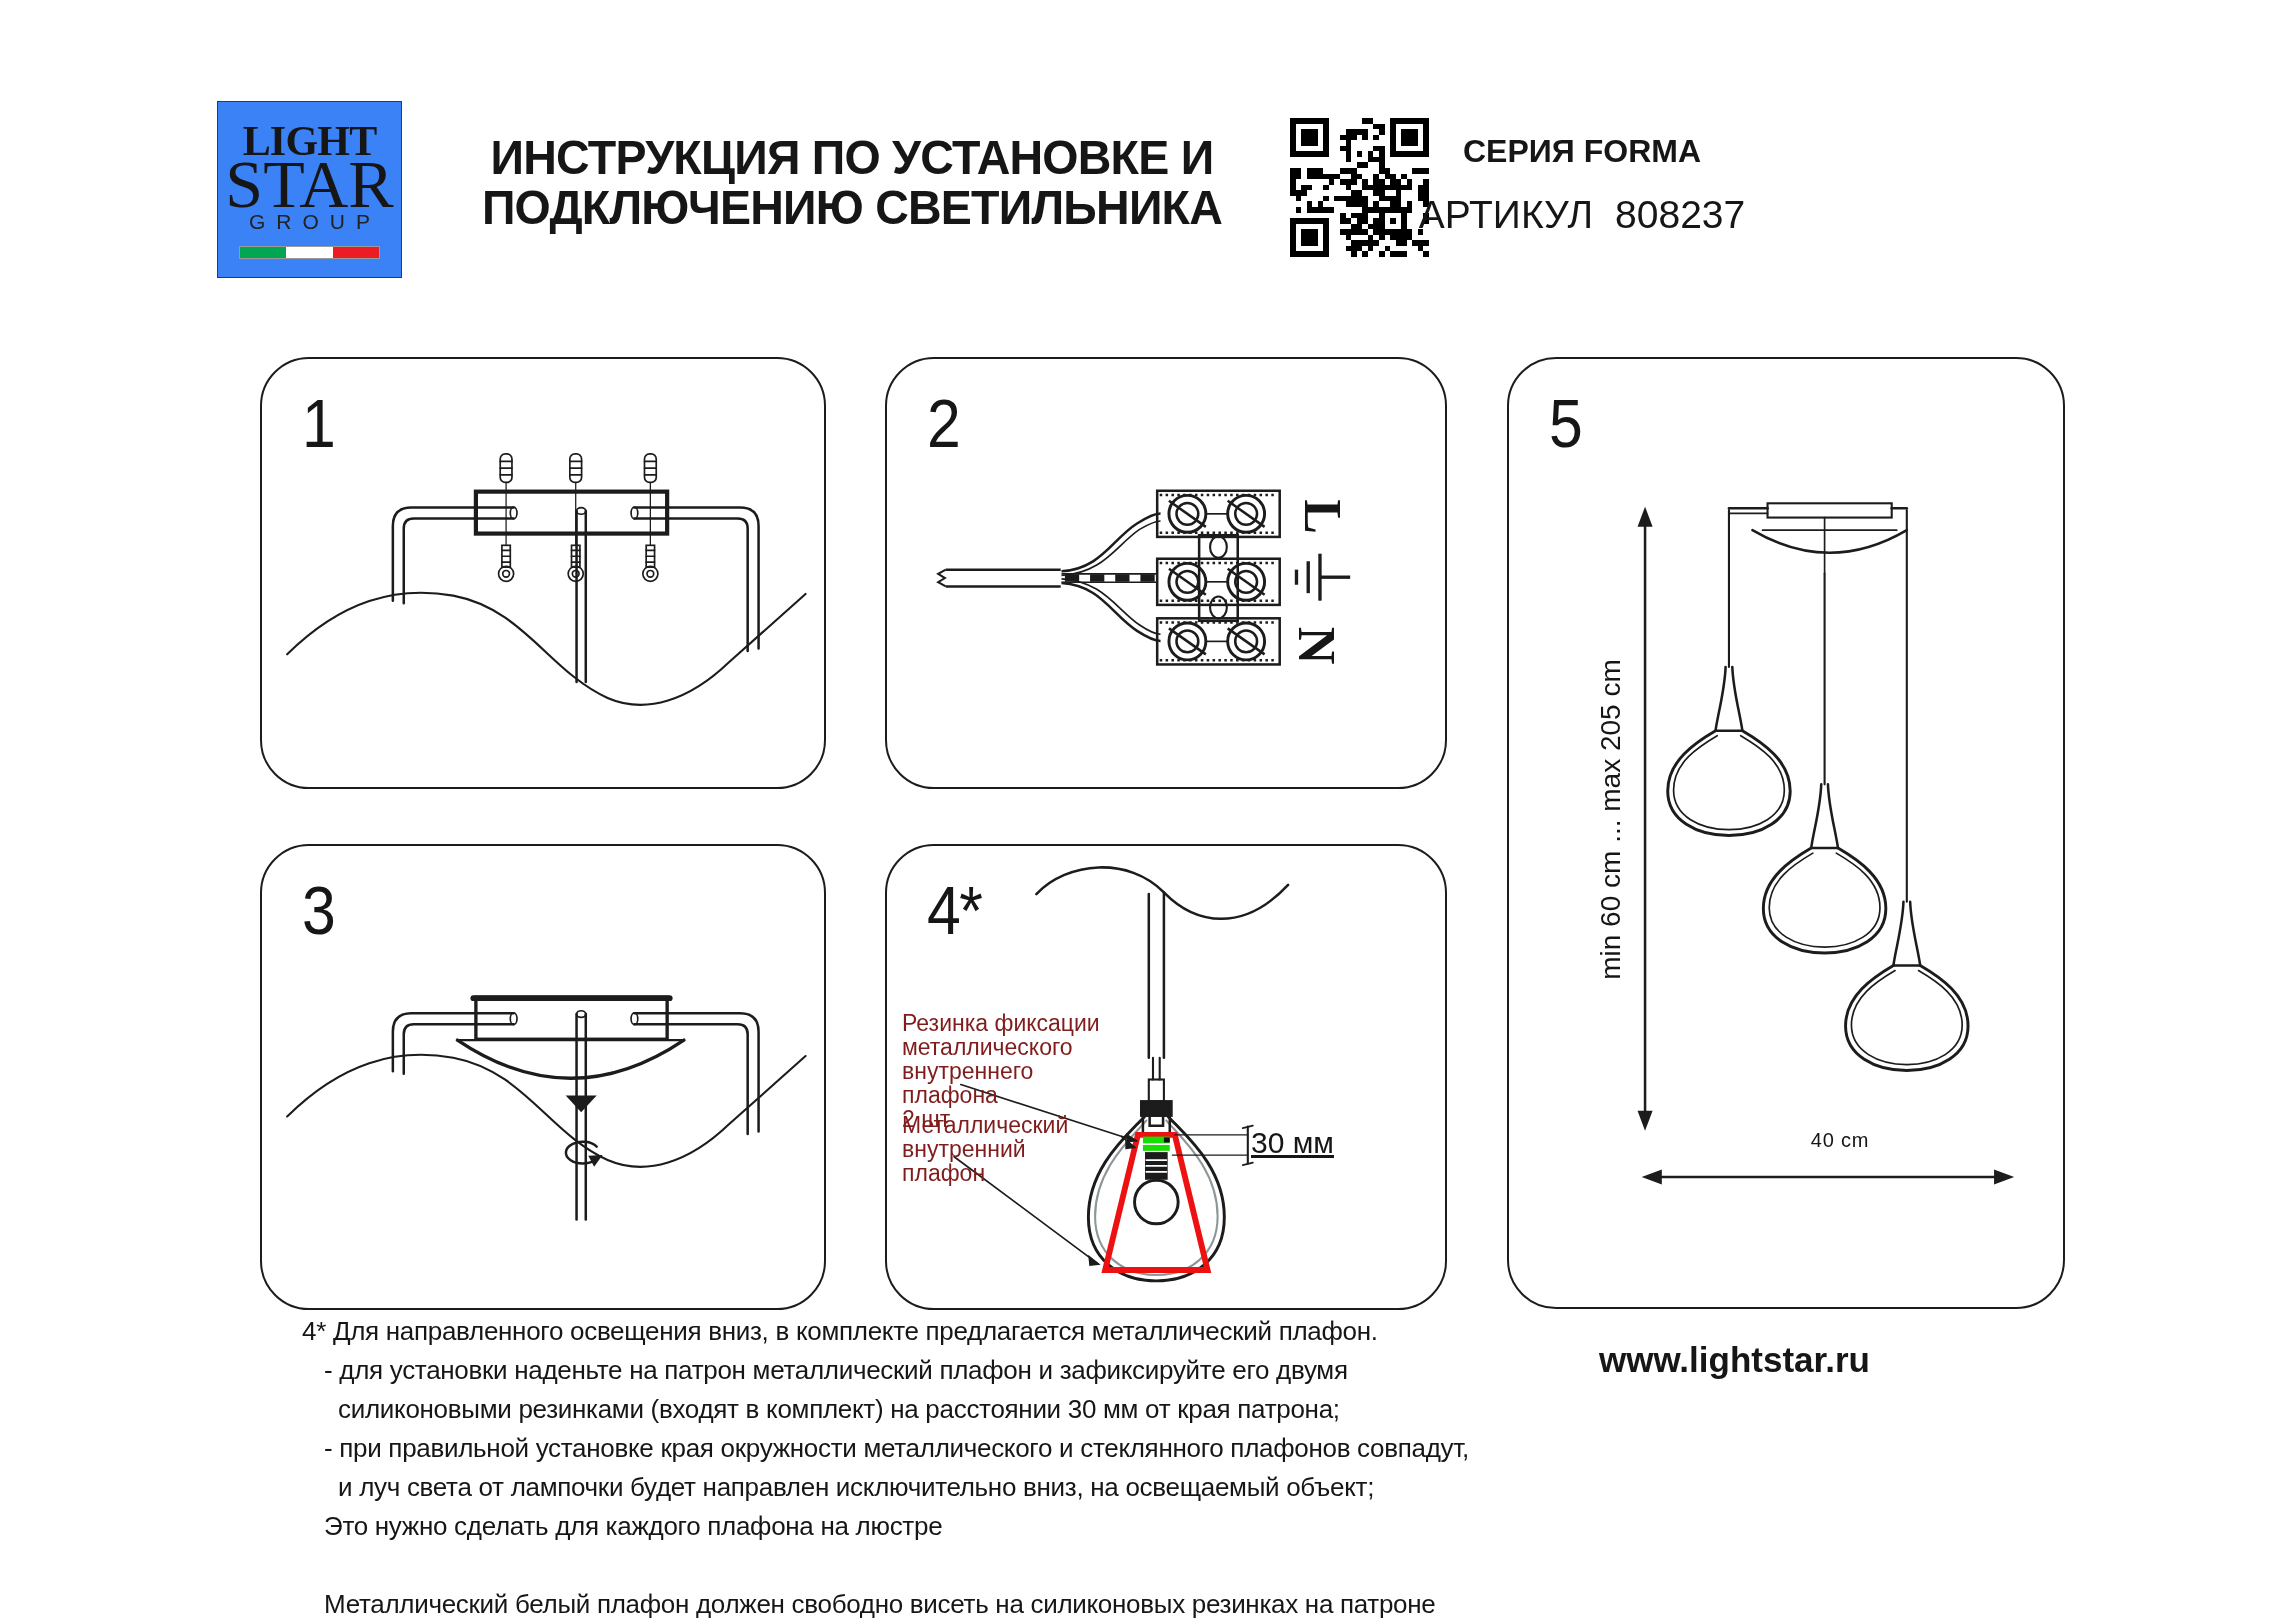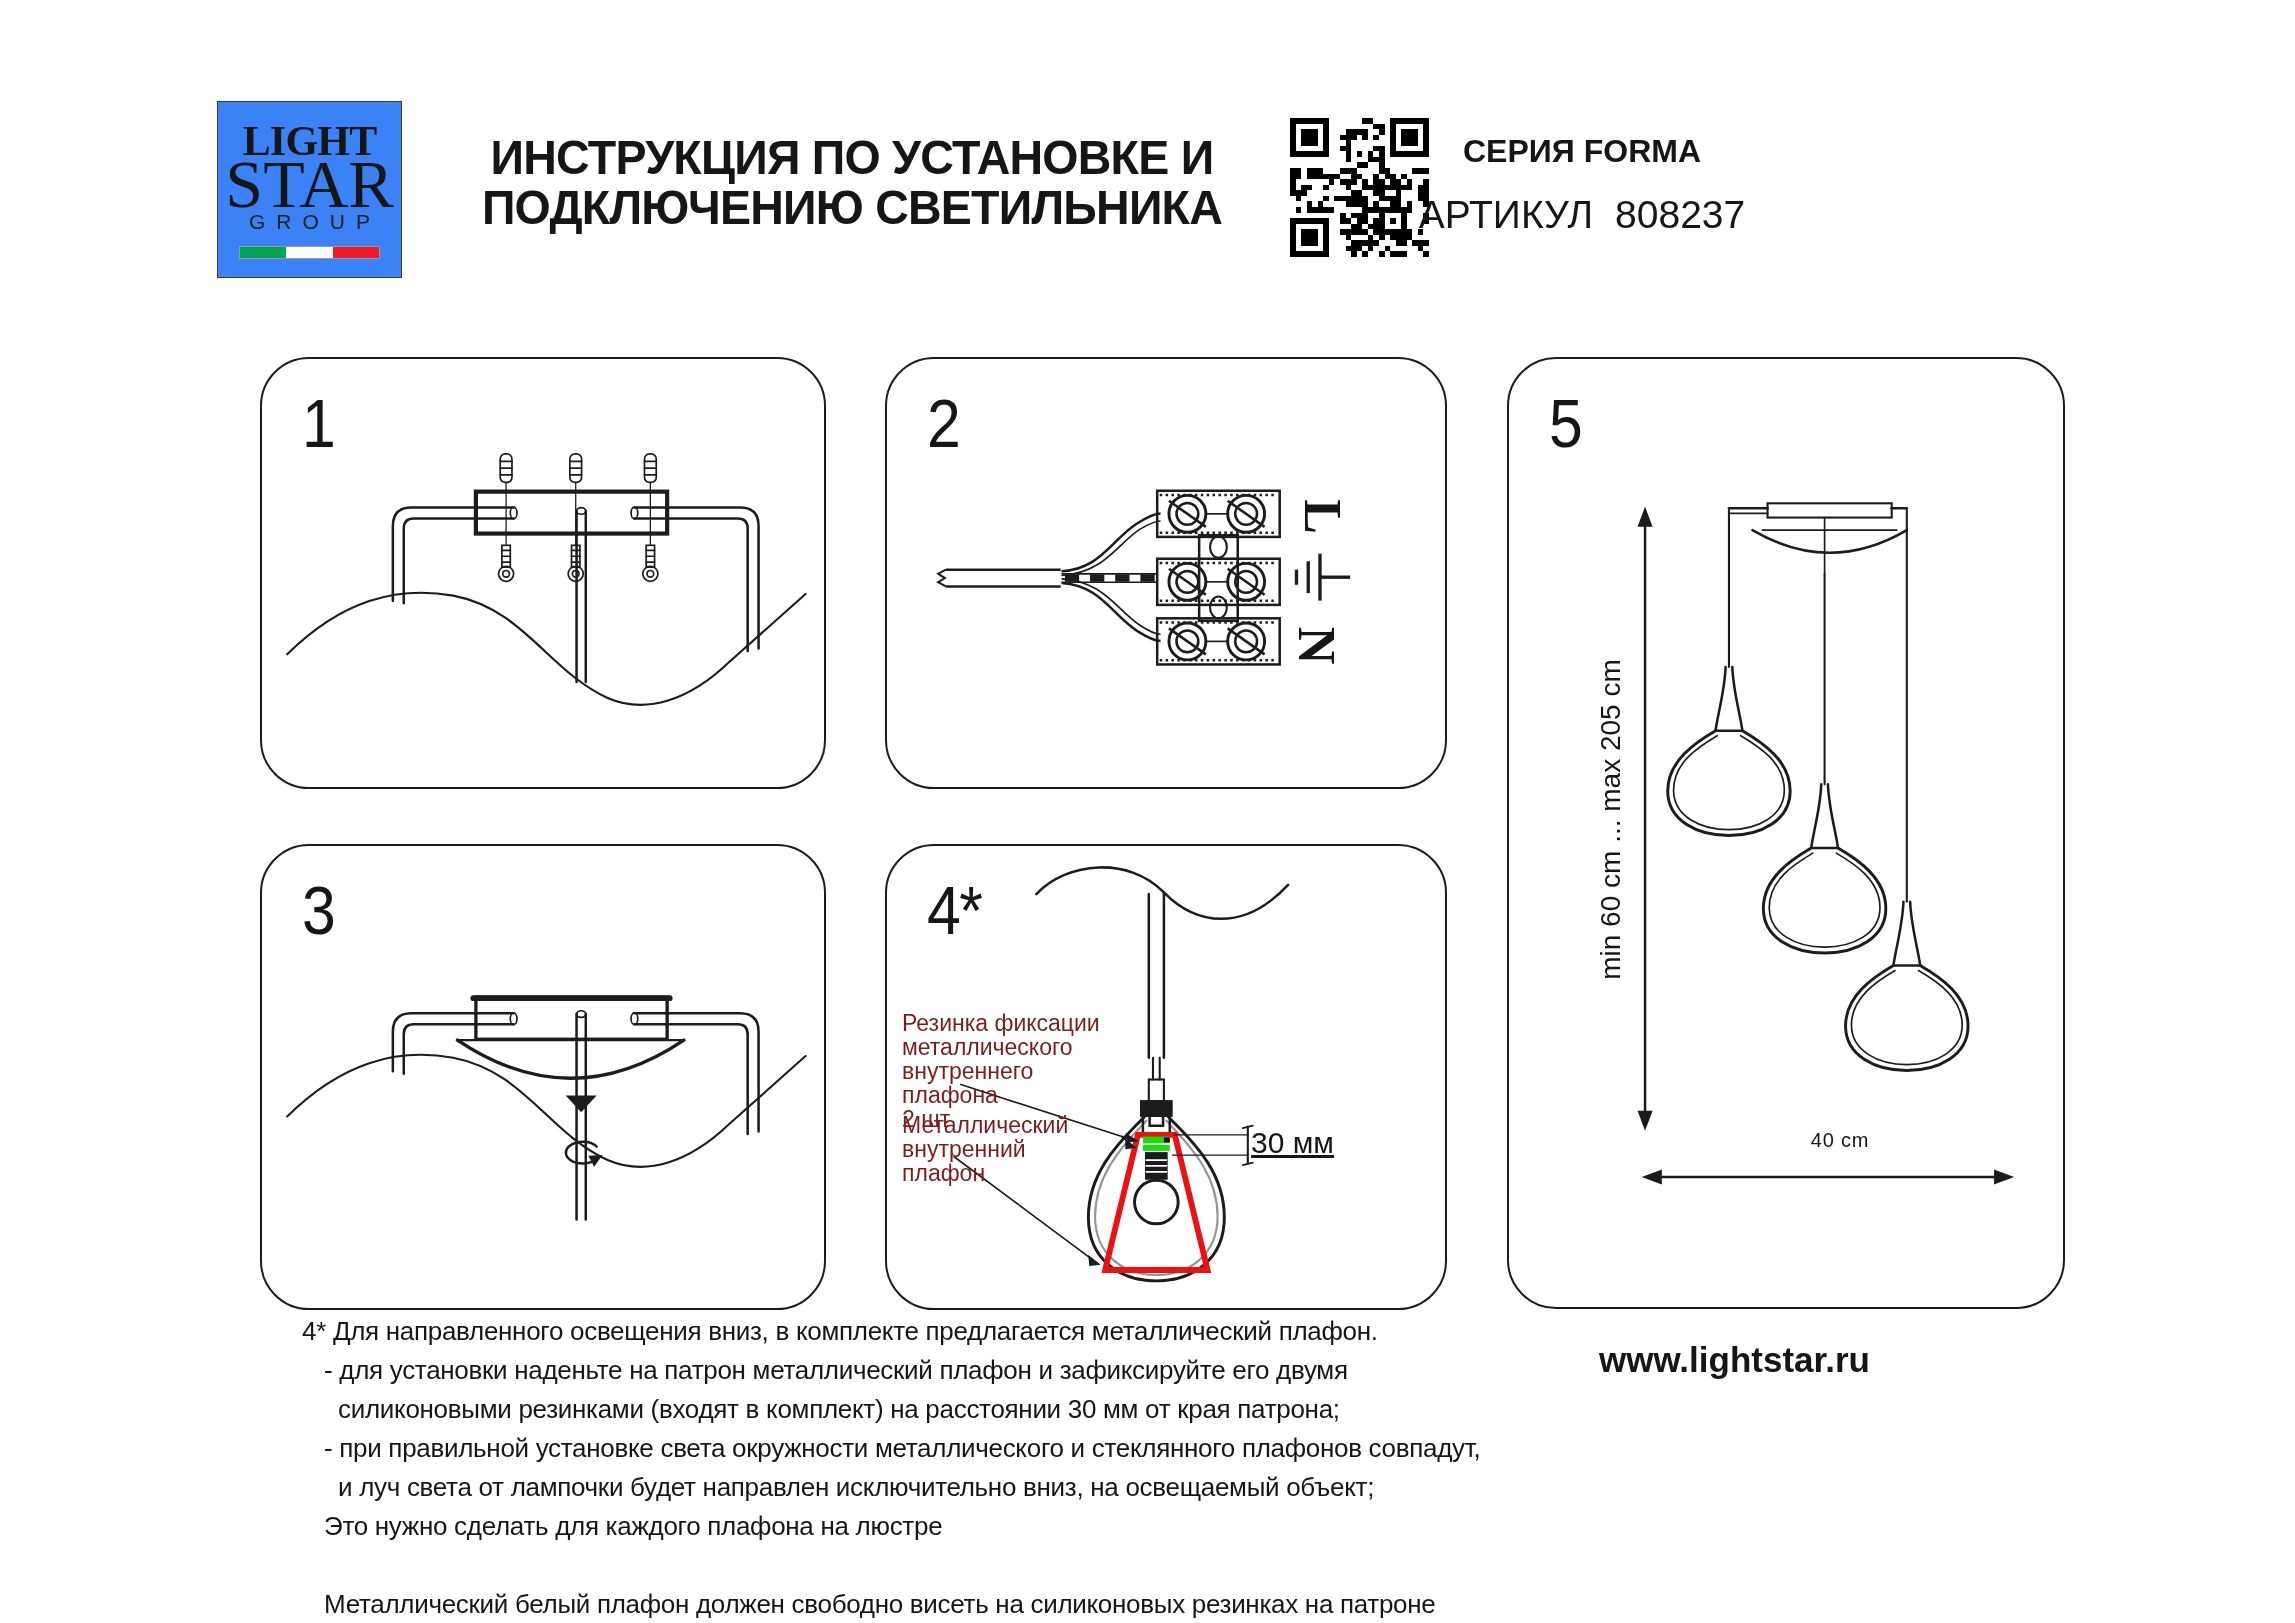--- a/index.html
+++ b/index.html
@@ -653,21 +653,21 @@
       </g>
     </svg>
     <div class="vdim">min 60 cm ... max 205 cm</div>
     <div class="hdim">40 cm</div>
   </div>
 
   <div class="footnotes">
     <div class="fn-0">4* Для направленного освещения вниз, в комплекте предлагается металлический плафон.</div>
     <div class="fn-dash">- для установки наденьте на патрон металлический плафон и зафиксируйте его двумя</div>
     <div class="fn-cont">силиконовыми резинками (входят в комплект) на расстоянии 30 мм от края патрона;</div>
-    <div class="fn-dash">- при правильной установке света окружности металлического и стеклянного плафонов совпадут,</div>
+    <div class="fn-dash">- при правильной установке края окружности металлического и стеклянного плафонов совпадут,</div>
     <div class="fn-cont">и луч света от лампочки будет направлен исключительно вниз, на освещаемый объект;</div>
     <div class="fn-dash">Это нужно сделать для каждого плафона на люстре</div>
     <div class="fn-dash fn-gap">Металлический белый плафон должен свободно висеть на силиконовых резинках на патроне</div>
   </div>
 
   <div class="website">www.lightstar.ru</div>
 
 </div>
 
 

